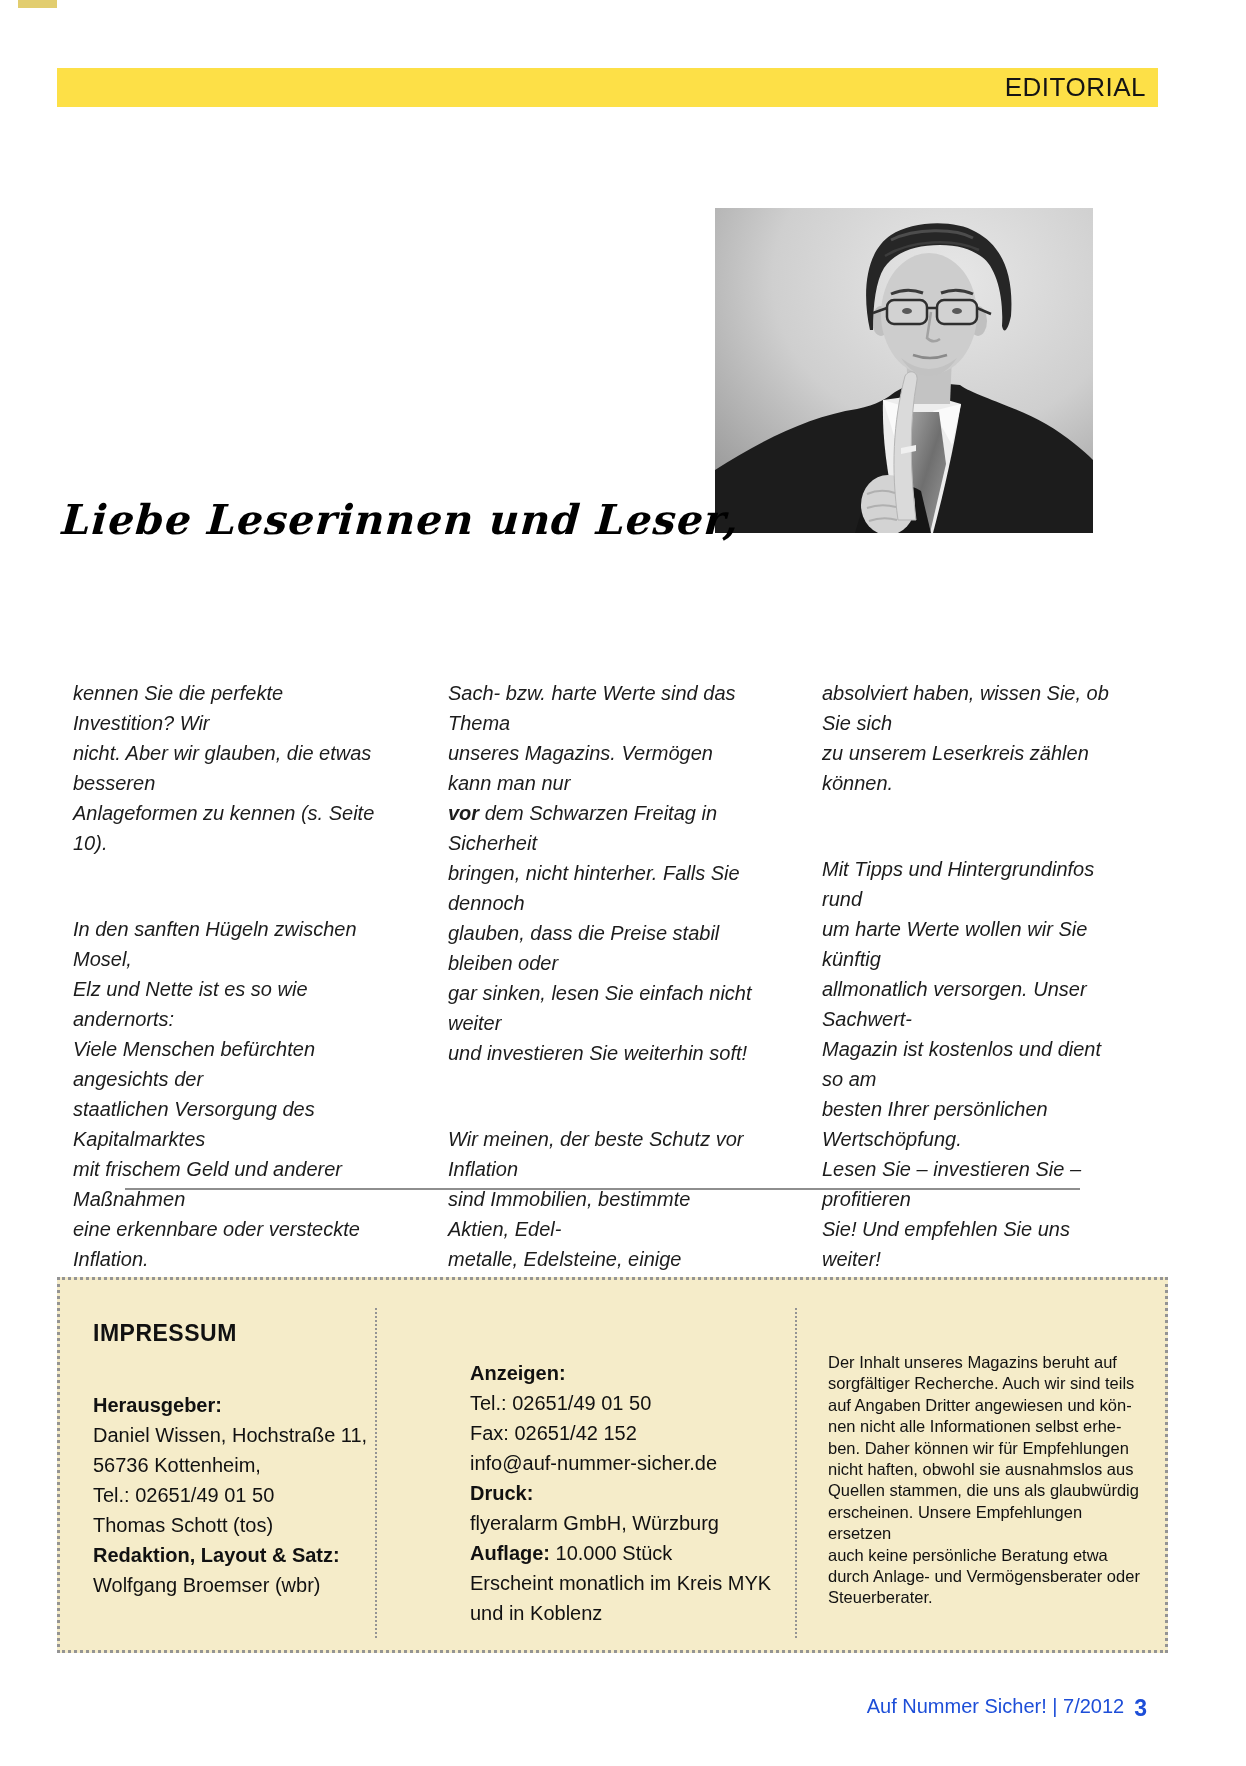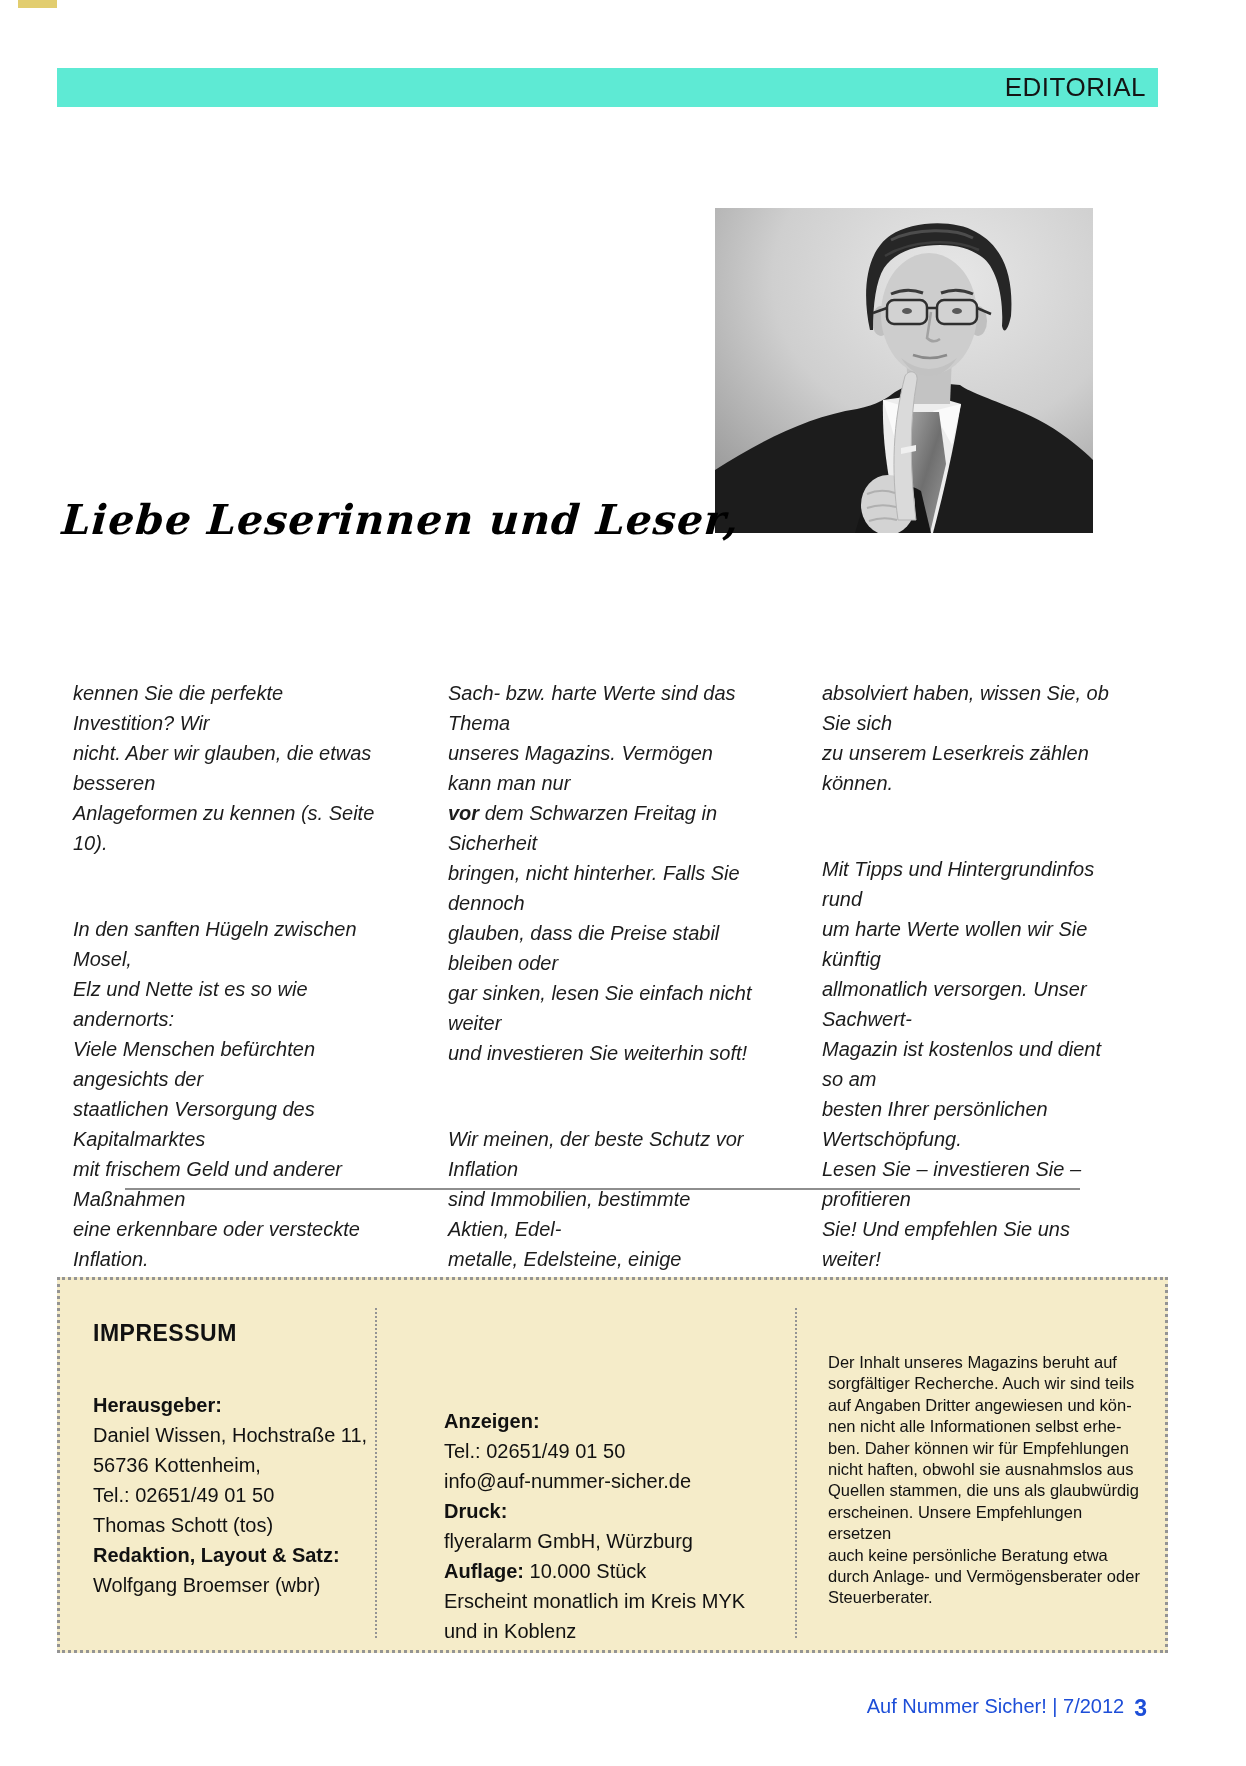--- a/index.html
+++ b/index.html
@@ -1,21 +1,21 @@
 <!DOCTYPE html>
 <html><head>
 <meta charset="utf-8">
 <style>
   html,body{margin:0;padding:0;background:#ffffff;}
   .page{position:relative;width:1246px;height:1766px;background:#ffffff;overflow:hidden;
         font-family:"Liberation Sans",sans-serif;color:#1c1c1c;}
 
   .bleed-mark{position:absolute;left:18px;top:0;width:39px;height:8px;background:#e2cd6f;}
 
-  .header-bar{position:absolute;left:57px;top:68px;width:1101px;height:39px;background:#5eead4;
+  .header-bar{position:absolute;left:57px;top:68px;width:1101px;height:39px;background:#fde047;
               display:flex;align-items:center;justify-content:flex-end;padding-right:12px;box-sizing:border-box;}
   .header-bar .label{font-size:26px;letter-spacing:0.5px;color:#141414;}
 
   .photo{position:absolute;left:715px;top:208px;width:378px;height:325px;}
 
   .salutation{position:absolute;left:62px;top:496px;font-family:"DejaVu Serif","Liberation Serif",serif;
               font-style:italic;font-weight:bold;font-size:41px;color:#000;transform:skewX(-4deg);
               letter-spacing:1px;white-space:nowrap;}
 
   .cols{position:absolute;top:648px;left:0;width:1246px;}
@@ -25,21 +25,21 @@
   .b{font-weight:bold;}
   .signature{font-style:normal;margin-top:26px;line-height:30px;}
 
   .divider{position:absolute;left:125px;top:1188px;width:955px;height:2px;background:#8e8e8e;}
 
   .impressum{position:absolute;left:57px;top:1277px;width:1111px;height:376px;box-sizing:border-box;
              background:#f5ecc9;border:3px dotted #949494;}
   .imp-title{position:absolute;left:33px;top:40px;font-size:23px;font-weight:bold;letter-spacing:0.5px;color:#111;text-align:right;}
   .imp-col{position:absolute;font-size:20px;line-height:30px;color:#111;}
   .imp-left{left:33px;top:110px;width:300px;}
-  .imp-mid{left:384px;top:78px;width:310px;margin-top:48px;}
+  .imp-mid{left:410px;top:78px;width:310px;}
   .imp-sep{position:absolute;width:0;border-left:2px dotted #949494;top:28px;height:330px;}
   .sep1{left:315px;} .sep2{left:735px;}
   .imp-disclaimer{position:absolute;left:768px;top:72px;width:320px;font-size:16.5px;line-height:21.4px;
                   color:#111;white-space:pre-line;}
 
   .footer{position:absolute;top:1695px;right:99px;display:flex;align-items:flex-start;font-size:20px;color:#1d4ed8;}
   .footer .pagenum{font-weight:bold;font-size:23px;margin-left:10px;}
 </style>
 </head>
 <body>
@@ -174,20 +174,21 @@
       <div>Thomas Schott (tos)</div>
       <div class="b">Redaktion, Layout &amp; Satz:</div>
       <div>Wolfgang Broemser (wbr)</div>
     </div>
 
     <div class="imp-sep sep1"></div>
 
     <div class="imp-col imp-mid">
       <div class="b">Anzeigen:</div>
       <div>Tel.:  02651/49 01 50</div>
+      <div>Fax: 02651/42 152</div>
       <div>info@auf-nummer-sicher.de</div>
       <div class="b">Druck:</div>
       <div>flyeralarm GmbH, Würzburg</div>
       <div><span class="b">Auflage:</span><span> 10.000 Stück</span></div>
       <div>Erscheint monatlich im Kreis MYK</div>
       <div>und in Koblenz</div>
     </div>
 
     <div class="imp-sep sep2"></div>
 

